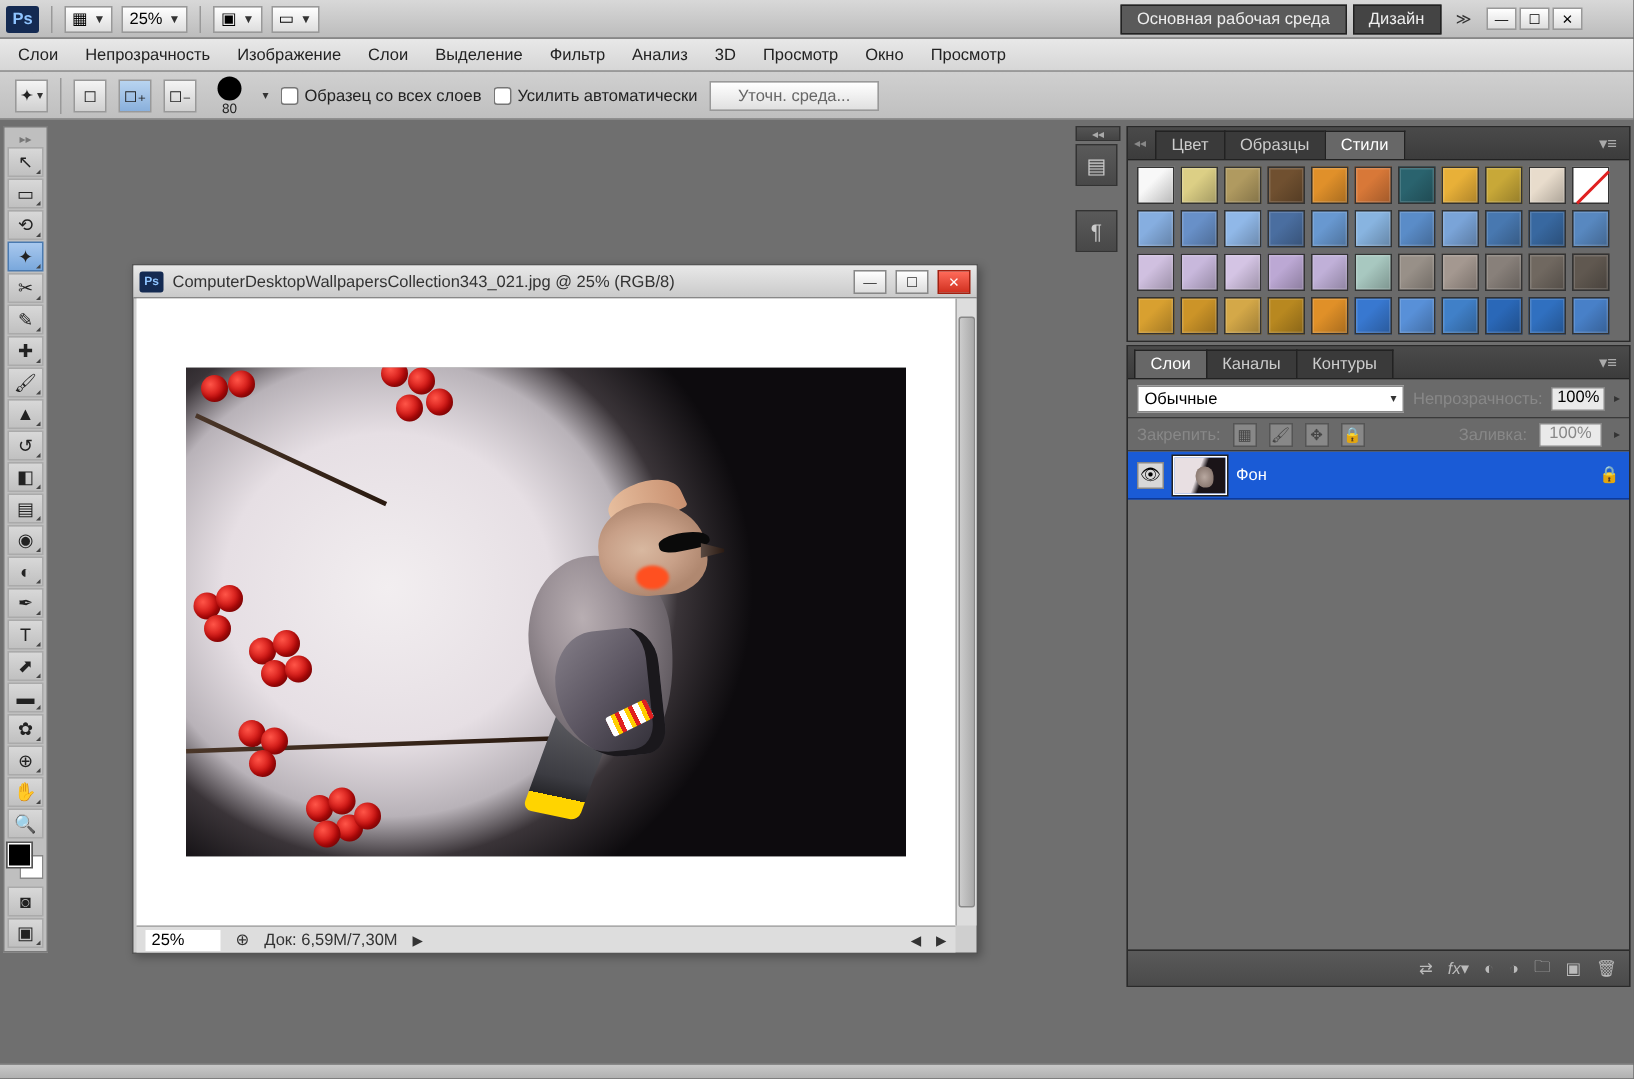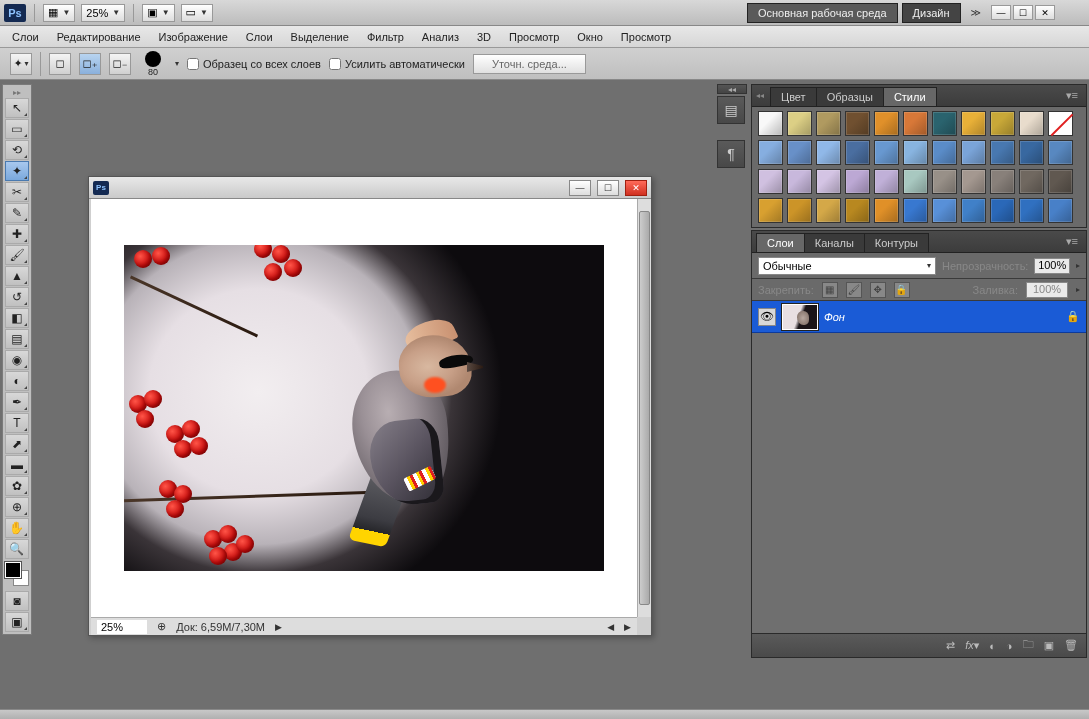--- a/index.html
+++ b/index.html
@@ -86,21 +86,21 @@
 .lo-dd { flex:0 0 178px; height:18px; background:#fff; border:1px solid #888; padding:0 4px; display:flex; align-items:center; justify-content:space-between;}
 .lo-lbl { color:#888; }
 .lo-val { width:42px; height:16px; background:#eaeaea; border:1px solid #888; text-align:center;}
 .layers-lock { height:22px; background:#6a6a6a; display:flex; align-items:center; padding:0 6px; gap:8px; color:#888; border-bottom:1px solid #3a3a3a;}
 .lock-ico { width:16px; height:16px; display:flex; align-items:center; justify-content:center; color:#444; background:#888; border:1px solid #555; font-size:10px;}
 .layer-list { height:332px; background:#6f6f6f; overflow:auto;}
 .layer-row { height:32px; background:#1a5bd6; display:flex; align-items:center; gap:6px; padding:0 6px; border-bottom:1px solid #0d3a9a;}
 .eye { width:18px; height:18px; background:#d8d8d8; border:1px solid #888; display:flex; align-items:center; justify-content:center; font-size:11px;}
 .thumb { width:36px; height:26px; background:linear-gradient(110deg,#e8dfe2 45%,#1a1418 55%); border:1px solid #fff; box-shadow:0 0 0 1px #222; position:relative;}
 .thumb::after{content:'';position:absolute;left:14px;top:6px;width:12px;height:14px;background:radial-gradient(#b8a8a0,#7a6860);border-radius:50% 50% 40% 60%;}
-.layer-name { color:#fff; font-style:italic; flex:1;}
+.layer-name { color:#fff; flex:1;}
 .lock { color:#fff; font-size:11px;}
 .layer-foot { height:24px; background:linear-gradient(#5a5a5a,#4a4a4a); border-top:1px solid #2a2a2a; display:flex; align-items:center; justify-content:flex-end; gap:10px; padding:0 8px; color:#bbb; font-size:11px;}
 .lf-ico { cursor:default;}
 
 .app-status { position:absolute; left:0; right:0; bottom:0; height:10px; background:linear-gradient(#c8c8c8,#b0b0b0); border-top:1px solid #888;}
 </style>
 </head>
 <body>
 
 <div class="titlebar">
@@ -130,21 +130,21 @@
     <div class="win-btns">
       <div class="win-btn">—</div>
       <div class="win-btn">☐</div>
       <div class="win-btn">✕</div>
     </div>
   </div>
 </div>
 
 <div class="menubar">
   <span class="menu-item">Слои</span>
-  <span class="menu-item">Редактирование</span>
+  <span class="menu-item">Непрозрачность</span>
   <span class="menu-item">Изображение</span>
   <span class="menu-item">Слои</span>
   <span class="menu-item">Выделение</span>
   <span class="menu-item">Фильтр</span>
   <span class="menu-item">Анализ</span>
   <span class="menu-item">3D</span>
   <span class="menu-item">Просмотр</span>
   <span class="menu-item">Окно</span>
   <span class="menu-item">Просмотр</span>
 </div>
@@ -201,20 +201,21 @@
         <div class="bg"></div>
         <div class="fg"></div>
       </div>
     <div class="tool" style="margin-top:4px;">◙</div>
     <div class="tool">▣<span class="corner"></span></div>
   </div>
 
   <div class="docwin">
     <div class="doc-tb">
       <div class="ps-logo" style="width:16px;height:14px;font-size:8px;">Ps</div>
+      <span>ComputerDesktopWallpapersCollection343_021.jpg @ 25% (RGB/8)</span>
       <span class="sp"></span>
       <div class="dwb">—</div>
       <div class="dwb">☐</div>
       <div class="dwb red">✕</div>
     </div>
     <div class="canvas-wrap">
       <div class="canvas">
         <div class="bird-bg"></div>
         <div class="branch" style="left:0;top:250px;width:250px;transform:rotate(-2deg);"></div>
         <div class="branch" style="left:0;top:60px;width:140px;transform:rotate(25deg);"></div>

